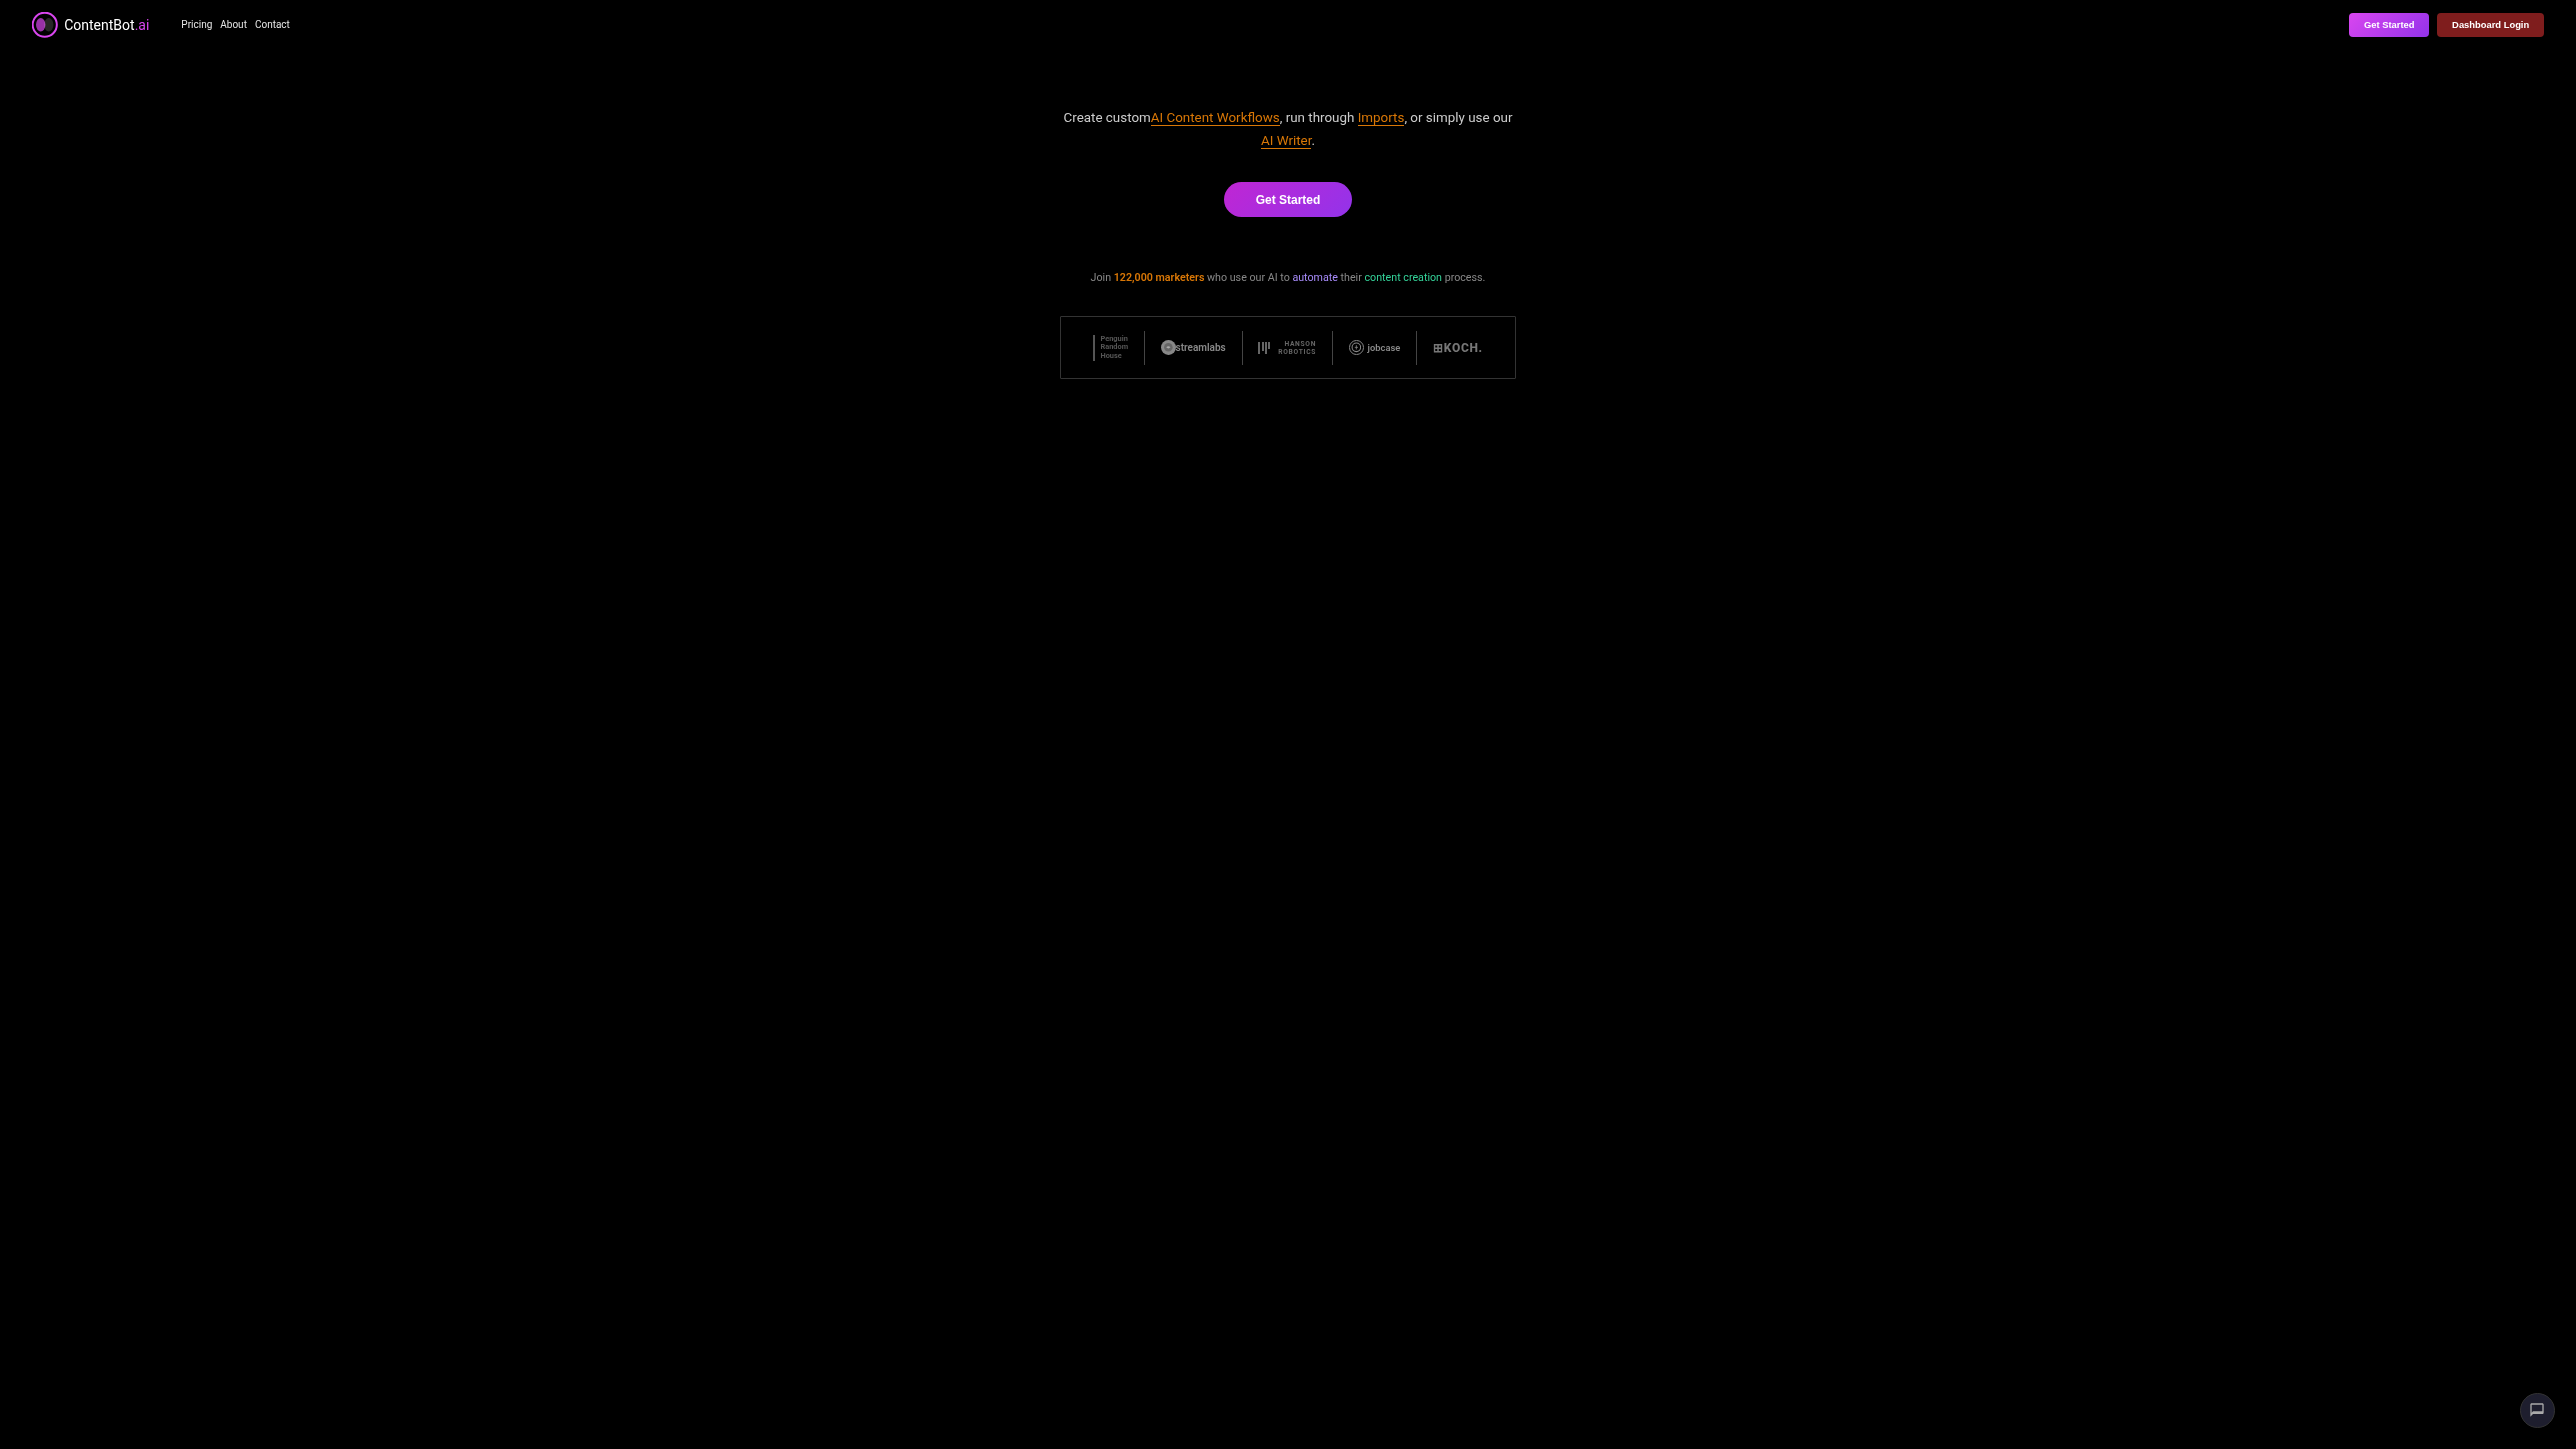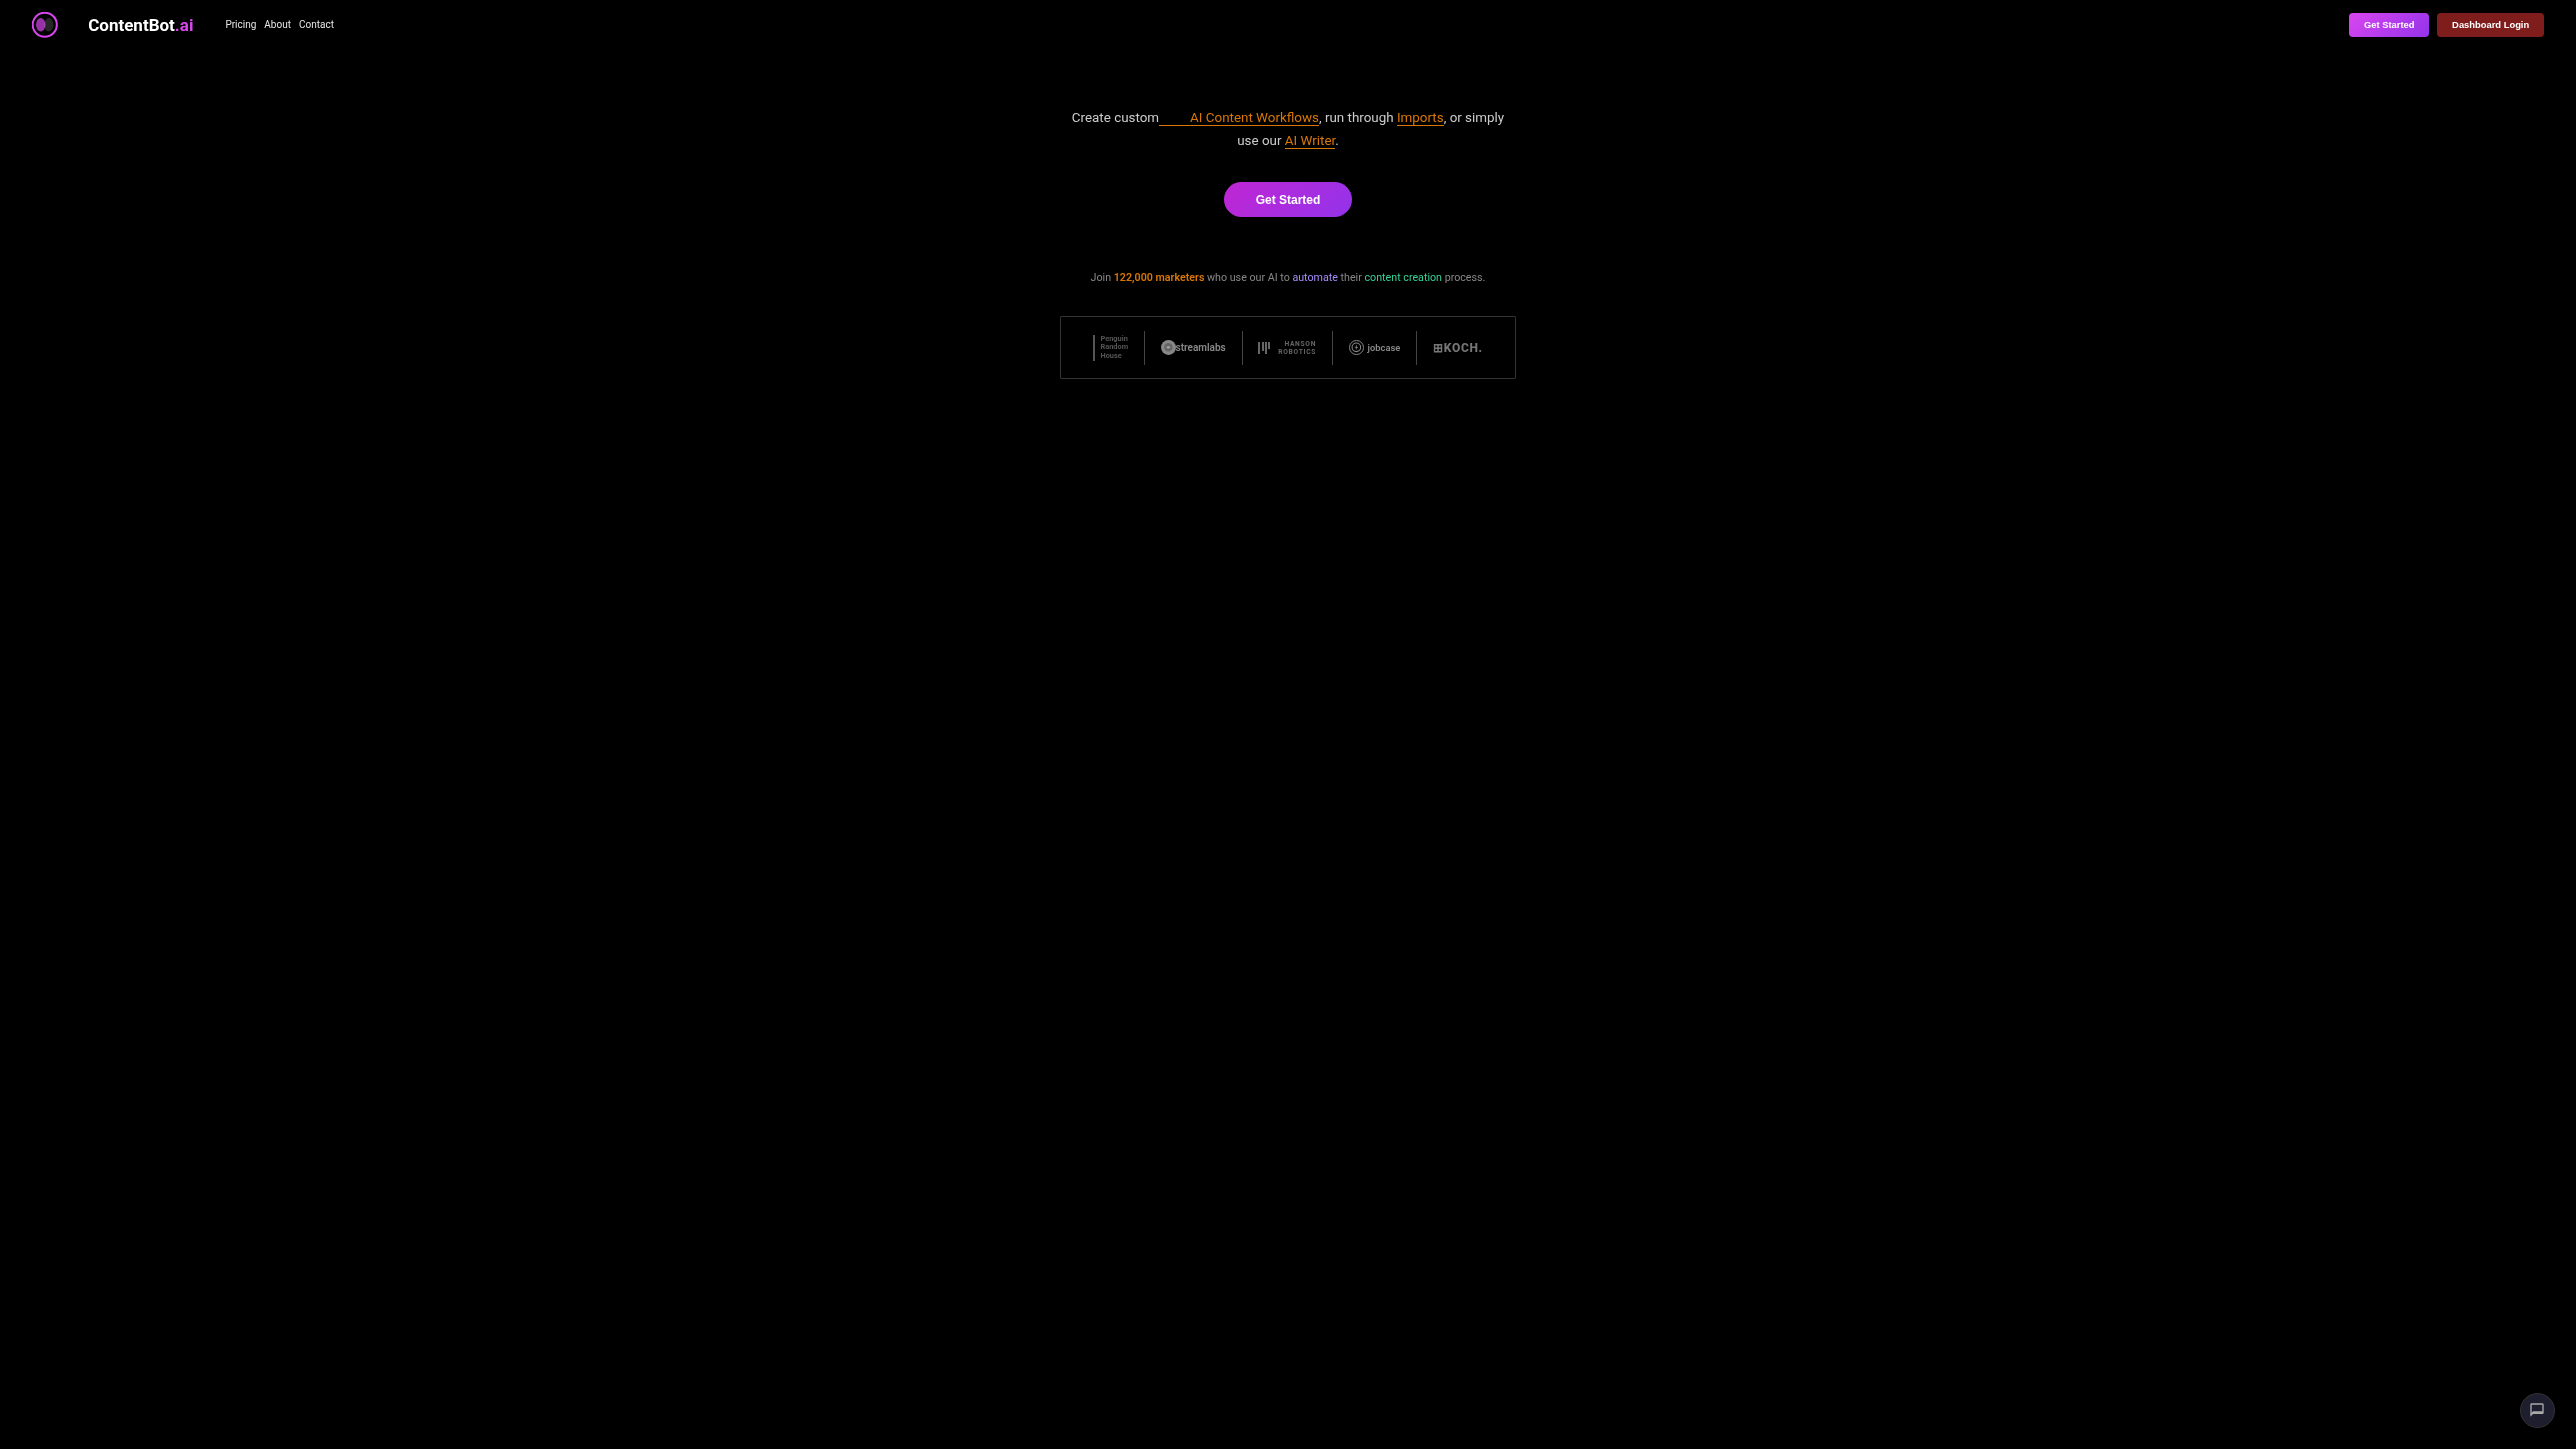--- a/index.html
+++ b/index.html
@@ -38,24 +38,23 @@
       gap: 6.7px;
       text-decoration: none;
     }
 
     .logo-icon {
       width: 25.5px;
       height: 25.5px;
     }
 
     .logo-text {
-      font-size: 17px;
-      font-weight: 700;
-      color: #fff;
-      margin-left: 24px;
+      font-size: 14px;
+      font-weight: 400;
+      color: #fff;
     }
 
     .logo-text span {
       color: #d946ef;
     }
 
     .nav-links {
       display: flex;
       gap: 8px;
     }
@@ -123,21 +122,20 @@
       max-width: 456px;
       margin-bottom: 29.5px;
       line-height: 1.7;
     }
 
     .hero-subtitle .link-workflows {
       color: #d97706;
       border-bottom: 1px solid #d97706;
       text-decoration: none;
       cursor: pointer;
-      padding-left: 31px;
     }
 
     .hero-subtitle .link-imports {
       color: #d97706;
       border-bottom: 1px solid #d97706;
       text-decoration: none;
       cursor: pointer;
     }
 
     .hero-subtitle .link-writer {

